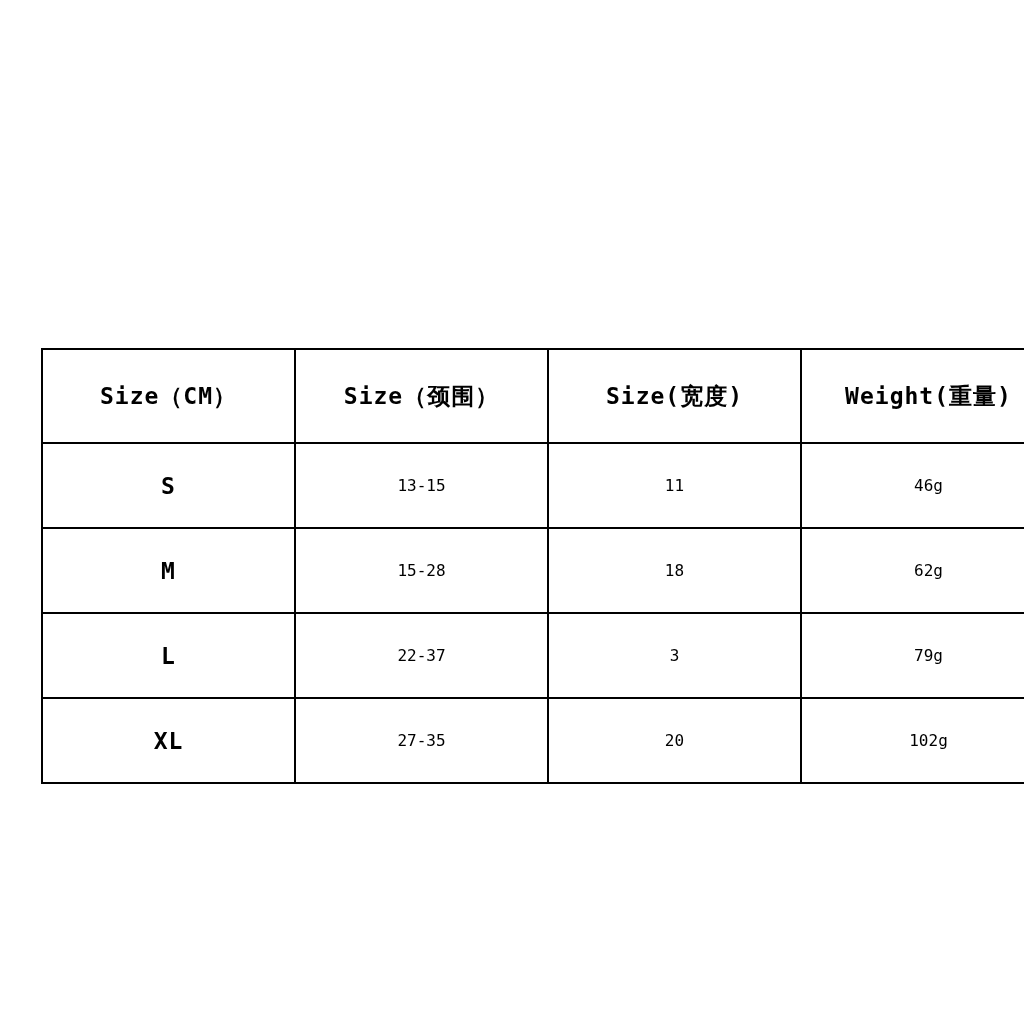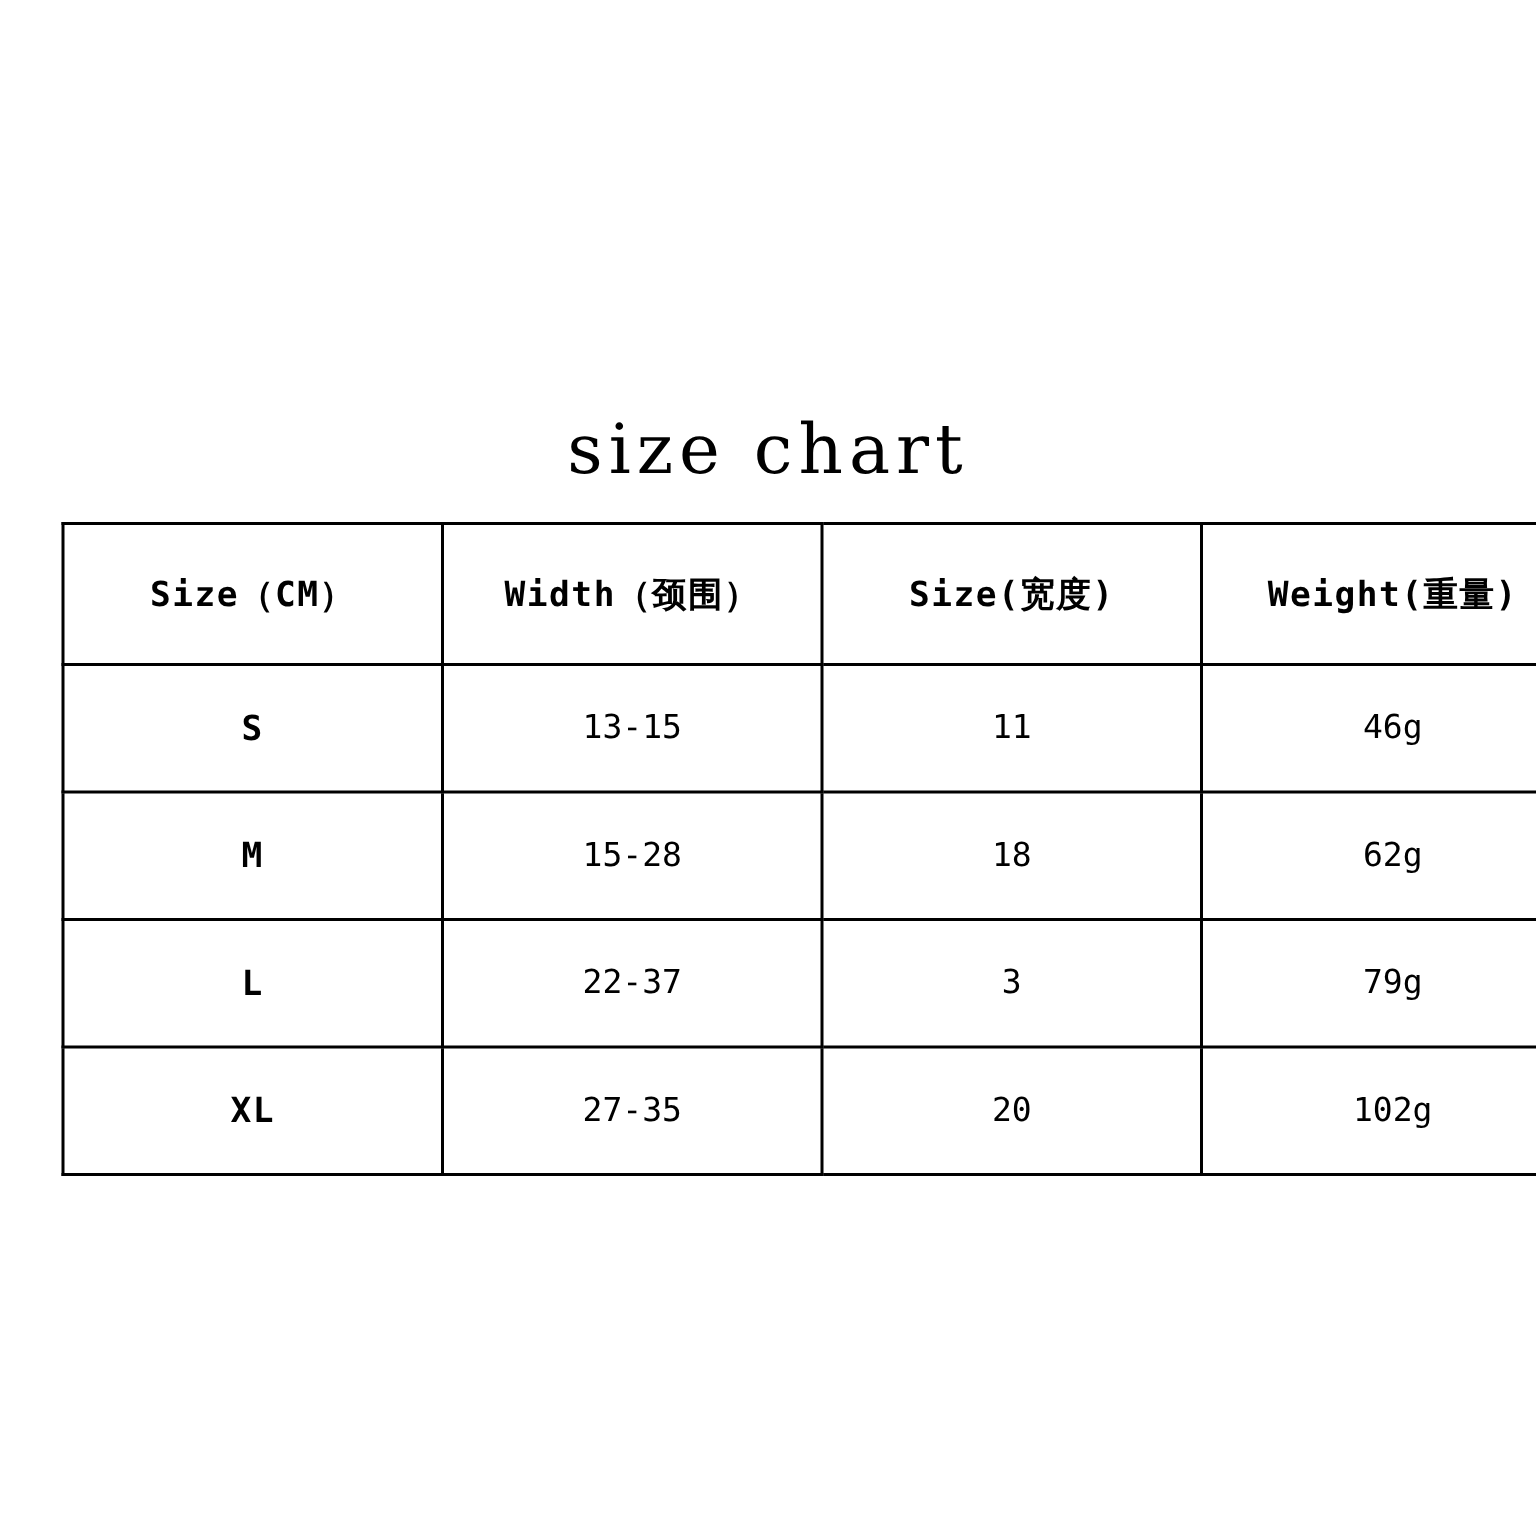--- a/index.html
+++ b/index.html
@@ -52,50 +52,49 @@
     font-weight: normal;
   }
   #size-table thead th {
     height: 92px;
     font-size: 23px;
     font-weight: bold;
     letter-spacing: 1px;
   }
   #size-table tbody td {
     height: 83px;
-    font-size: 22px;
+    font-size: 16px;
   }
   #size-table tbody td.size-cell {
     font-weight: bold;
     font-size: 23px;
     letter-spacing: 1px;
   }
   col.c0 { width: 253px; }
   col.c1 { width: 253px; }
   col.c2 { width: 253px; }
   col.c3 { width: 255px; }
 </style>
 </head>
 <body>
 
 <div id="page">
 
-  <div id="chart-title">size chart</div>
 
   <table id="size-table">
     <colgroup>
       <col class="c0">
         <col class="c1">
         <col class="c2">
         <col class="c3">
     </colgroup>
     <thead>
       <tr>
         <th>Size（CM）</th>
-        <th>Width（颈围）</th>
+        <th>Size（颈围）</th>
         <th>Size(宽度)</th>
         <th>Weight(重量)</th>
       </tr>
     </thead>
     <tbody>
       <tr>
         <td class="size-cell">S</td>
         <td>13-15</td>
         <td>11</td>
         <td>46g</td>

